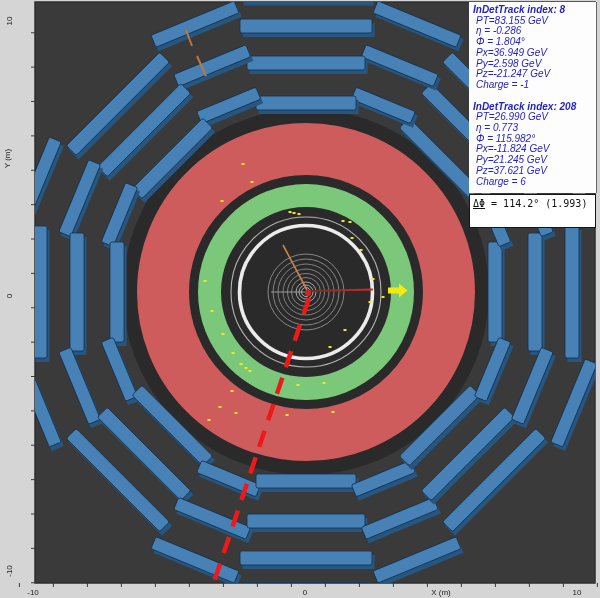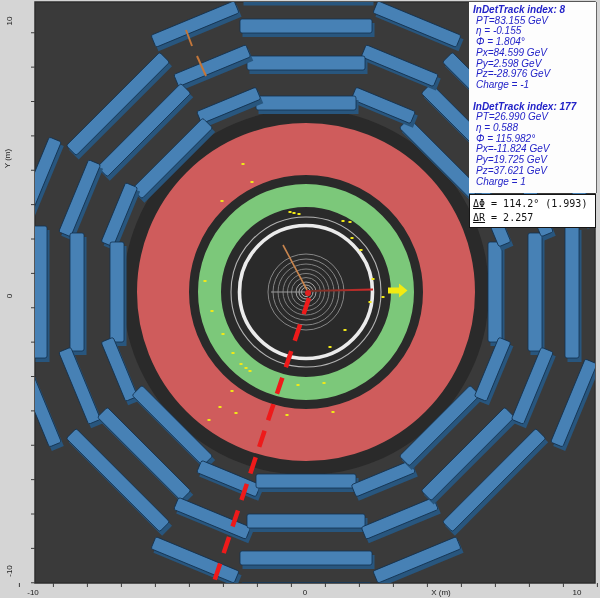--- a/index.html
+++ b/index.html
@@ -242,35 +242,34 @@
     <text x="12" y="21" fill="#222222" font-size="8px" text-anchor="middle" font-family="&quot;Liberation Sans&quot;,sans-serif" transform="rotate(-90 12 21)">10</text>
     <text x="12" y="296" fill="#222222" font-size="8px" text-anchor="middle" font-family="&quot;Liberation Sans&quot;,sans-serif" transform="rotate(-90 12 296)">0</text>
     <text x="12" y="571" fill="#222222" font-size="8px" text-anchor="middle" font-family="&quot;Liberation Sans&quot;,sans-serif" transform="rotate(-90 12 571)">-10</text>
     <text x="10" y="158.5" fill="#222222" font-size="8px" text-anchor="middle" font-family="&quot;Liberation Sans&quot;,sans-serif" transform="rotate(-90 10 158.5)">Y (m)</text>
   </svg>
 
 <div class="info-panel">
   <div class="track-block">
     <div class="track-title">InDetTrack index: 8</div>
     <div class="track-line">PT=83.155 GeV</div>
-    <div class="track-line">η = -0.155</div>
+    <div class="track-line">η = -0.286</div>
     <div class="track-line">Φ = 1.804°</div>
-    <div class="track-line">Px=84.599 GeV</div>
+    <div class="track-line">Px=36.949 GeV</div>
     <div class="track-line">Py=2.598 GeV</div>
-    <div class="track-line">Pz=-28.976 GeV</div>
+    <div class="track-line">Pz=-21.247 GeV</div>
     <div class="track-line">Charge = -1</div>
   </div>
   <div class="track-block">
-    <div class="track-title">InDetTrack index: 177</div>
+    <div class="track-title">InDetTrack index: 208</div>
     <div class="track-line">PT=26.990 GeV</div>
-    <div class="track-line">η = 0.588</div>
+    <div class="track-line">η = 0.773</div>
     <div class="track-line">Φ = 115.982°</div>
     <div class="track-line">Px=-11.824 GeV</div>
-    <div class="track-line">Py=19.725 GeV</div>
+    <div class="track-line">Py=21.245 GeV</div>
     <div class="track-line">Pz=37.621 GeV</div>
-    <div class="track-line">Charge = 1</div>
+    <div class="track-line">Charge = 6</div>
   </div>
 </div>
 
 <div class="delta-panel">
   <div><span class="delta-sym">ΔΦ</span><span> = 114.2° (1.993)</span></div>
-  <div><span class="delta-sym">ΔR</span><span> = 2.257</span></div>
 </div>
 
 </body></html>

